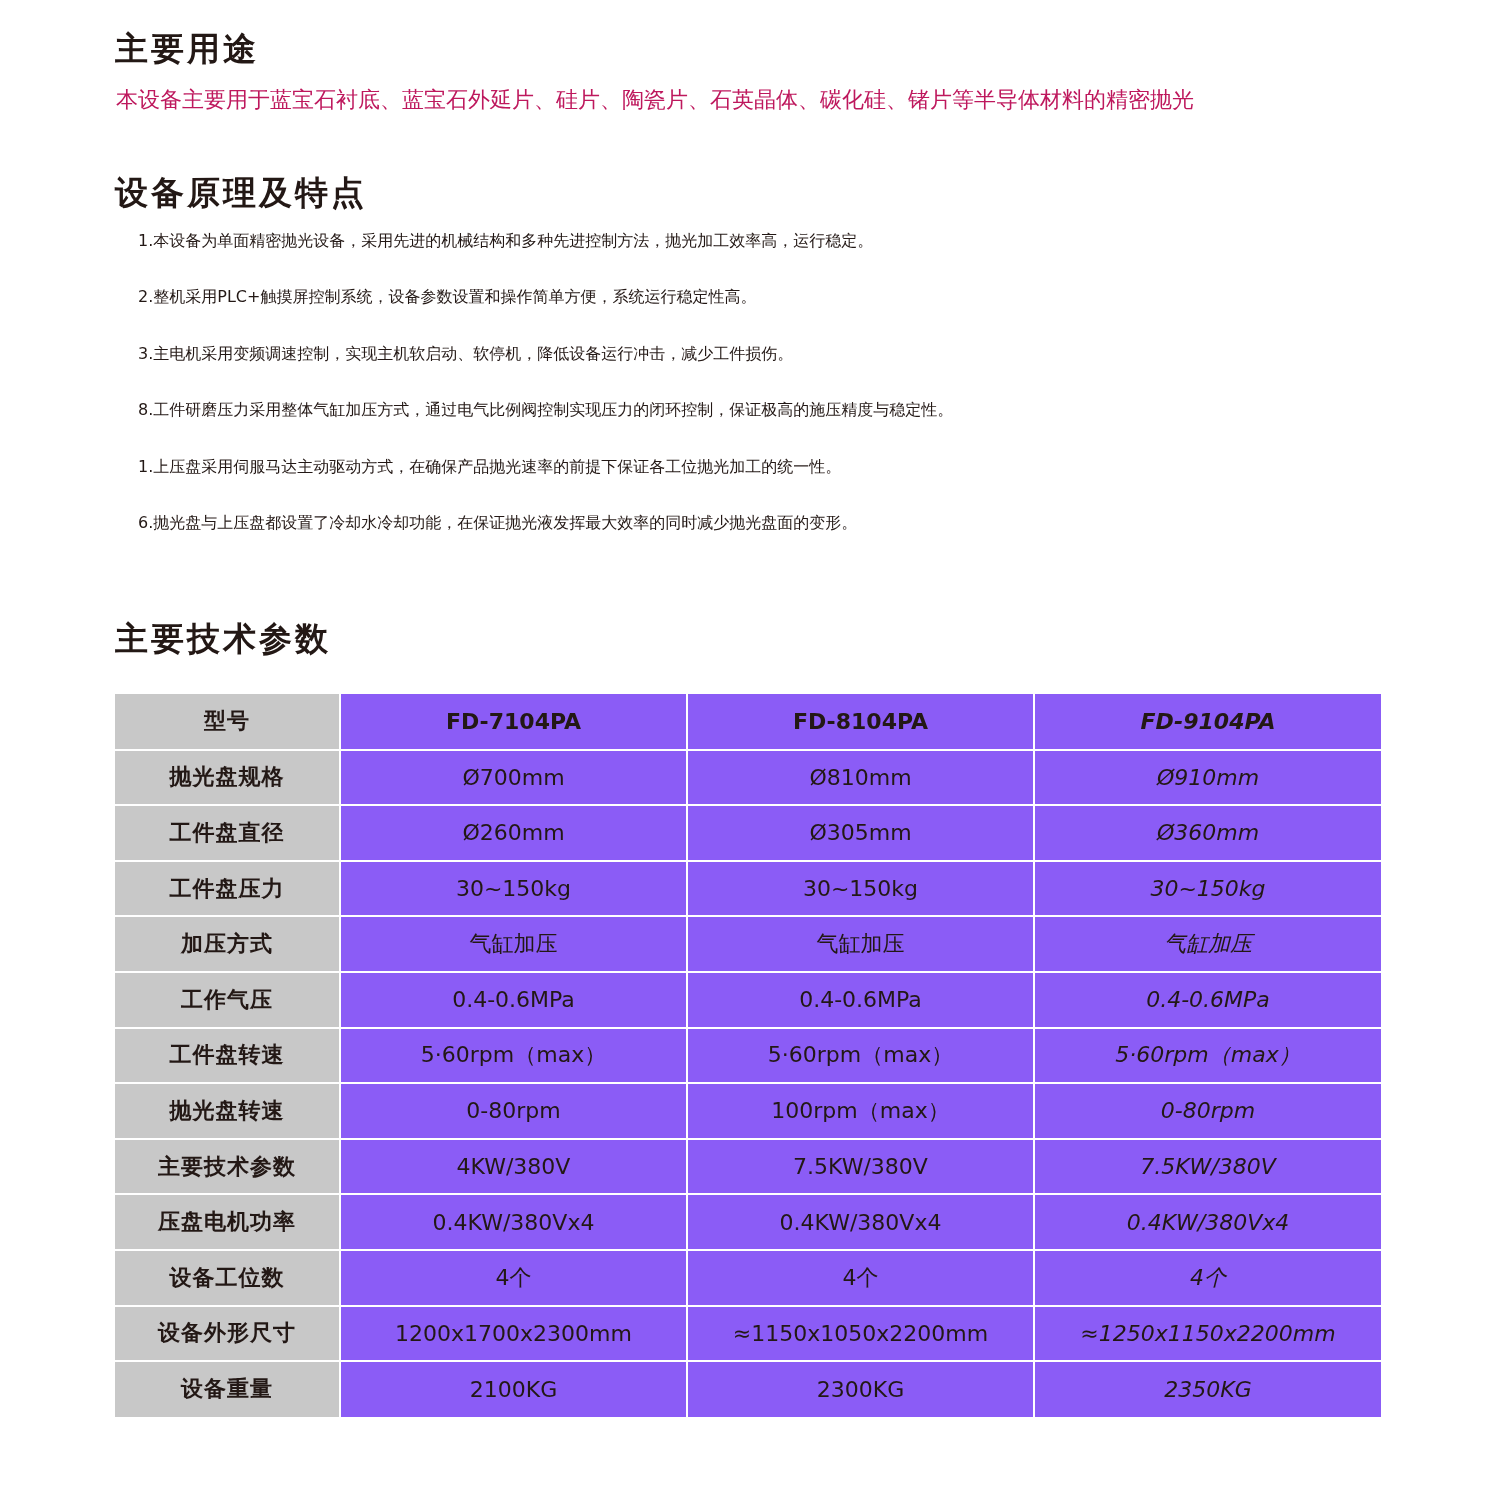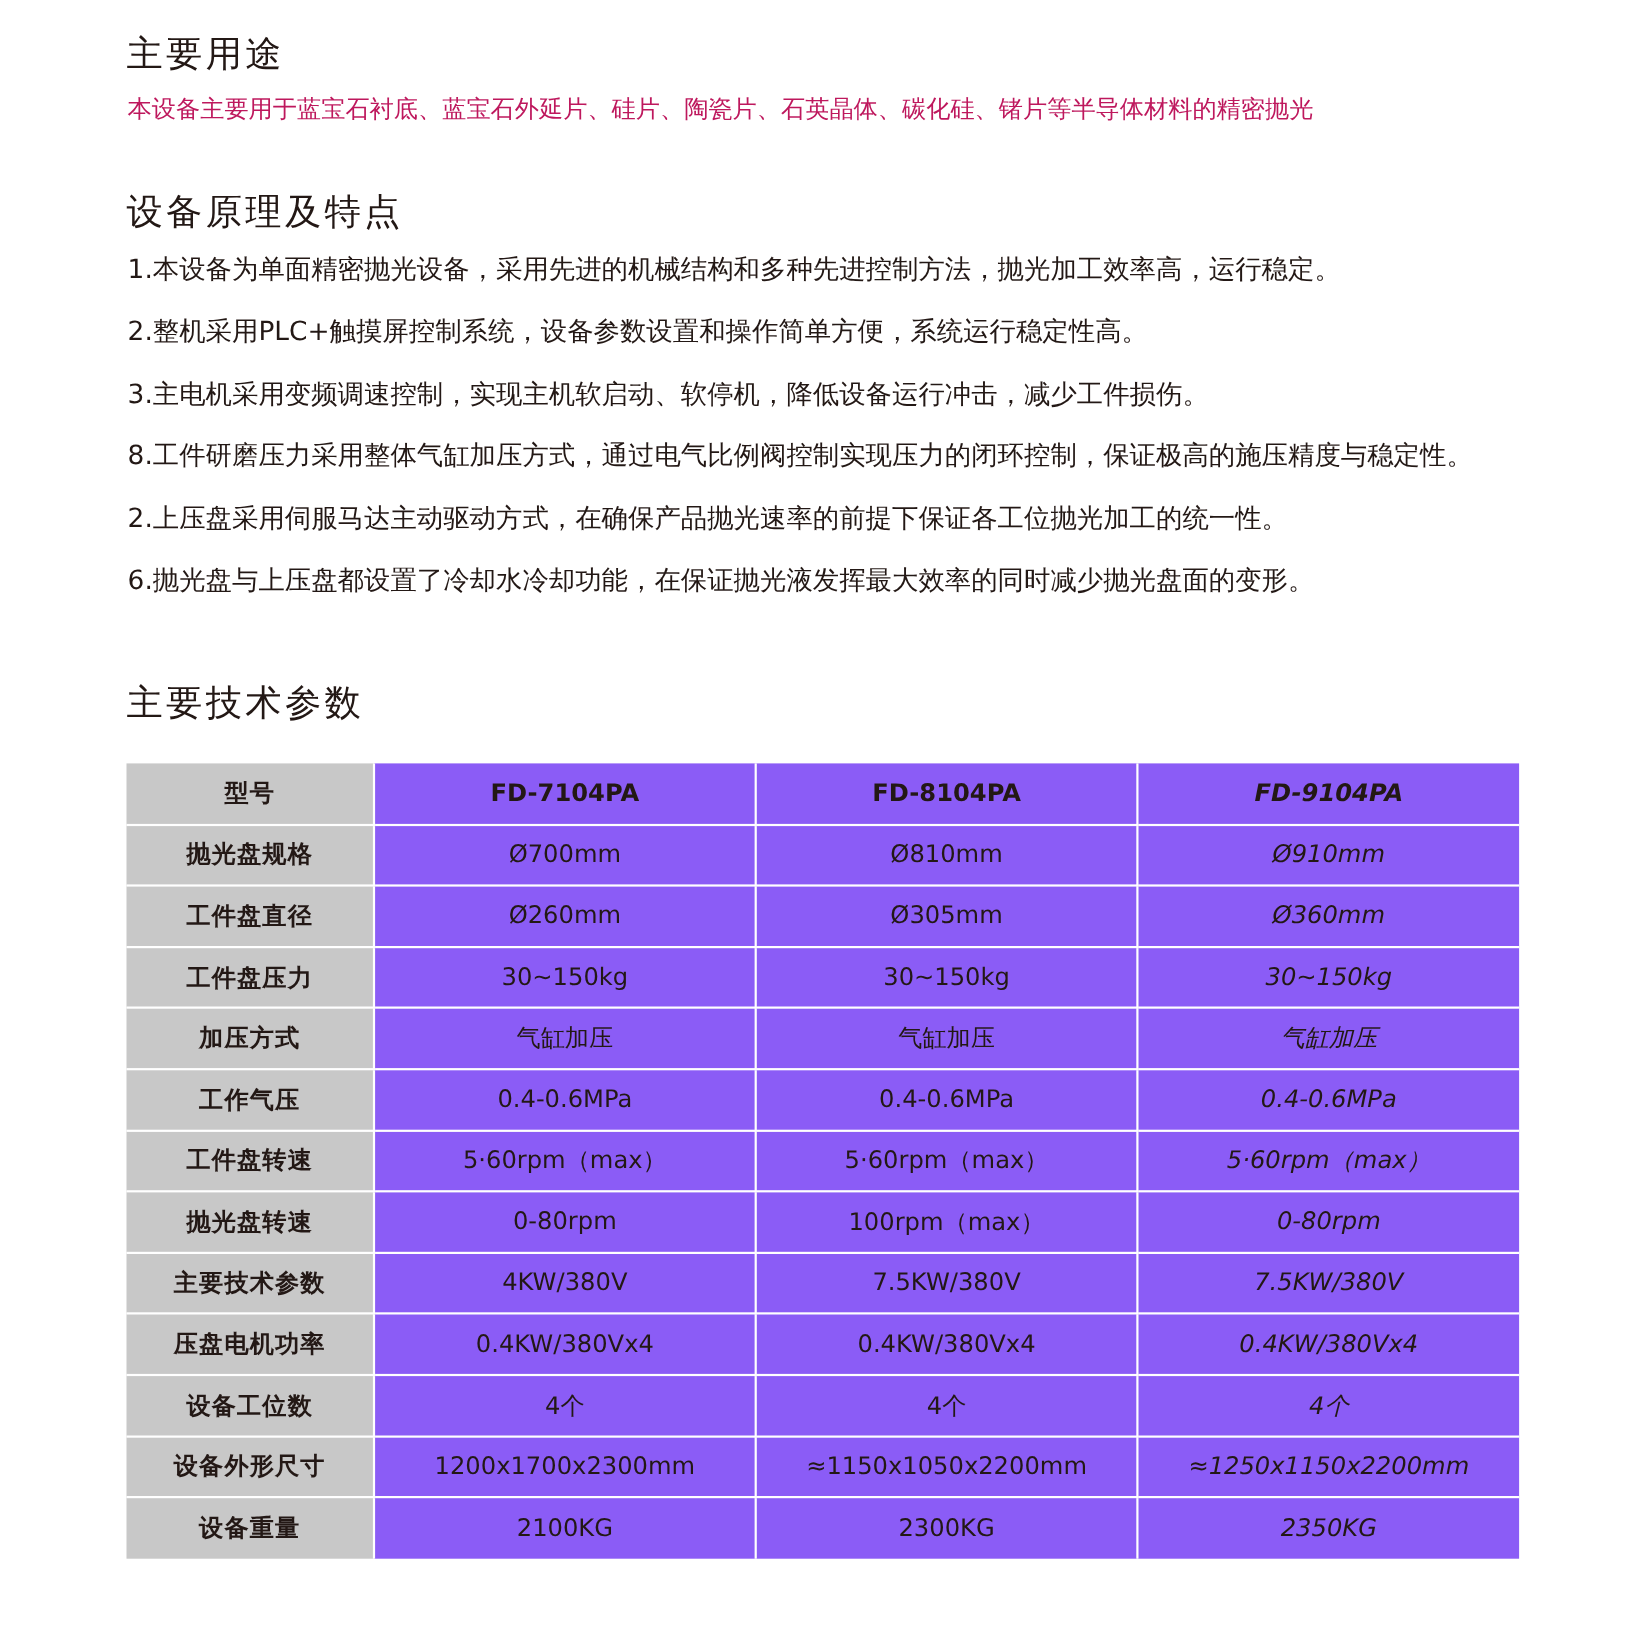--- a/index.html
+++ b/index.html
@@ -13,21 +13,21 @@
       position: relative;
       overflow: hidden;
       font-family: "DejaVu Sans", "Liberation Sans", sans-serif;
       color: #231815;
     }
     .section-title {
       position: absolute;
       left: 115px;
       margin: 0;
       font-size: 33px;
-      font-weight: normal;
+      font-weight: bold;
       letter-spacing: 3px;
       color: #231815;
       line-height: 1;
     }
     .intro-text {
       position: absolute;
       left: 116px;
       top: 89px;
       margin: 0;
       font-size: 22px;
@@ -37,25 +37,26 @@
     }
     .feature-list {
       position: absolute;
       left: 116px;
       top: 233px;
       margin: 0;
       padding: 0;
       list-style: none;
     }
     .feature-list li {
-      font-size: 24px;
+      font-size: 16px;
       line-height: 1;
       height: 56.4px;
       color: #231815;
       white-space: nowrap;
+      margin-left: 22px;
     }
     .spec-table {
       position: absolute;
       left: 115px;
       top: 694px;
       width: 1266px;
       border-collapse: collapse;
       table-layout: fixed;
     }
     .spec-table td {
@@ -94,21 +95,21 @@
 
 <h2 class="section-title" style="top:32px;">主要用途</h2>
 <p class="intro-text">本设备主要用于蓝宝石衬底、蓝宝石外延片、硅片、陶瓷片、石英晶体、碳化硅、锗片等半导体材料的精密抛光</p>
 
 <h2 class="section-title" style="top:176px;">设备原理及特点</h2>
 <ul class="feature-list">
   <li>1.本设备为单面精密抛光设备，采用先进的机械结构和多种先进控制方法，抛光加工效率高，运行稳定。</li>
   <li>2.整机采用PLC+触摸屏控制系统，设备参数设置和操作简单方便，系统运行稳定性高。</li>
   <li>3.主电机采用变频调速控制，实现主机软启动、软停机，降低设备运行冲击，减少工件损伤。</li>
   <li>8.工件研磨压力采用整体气缸加压方式，通过电气比例阀控制实现压力的闭环控制，保证极高的施压精度与稳定性。</li>
-  <li>2.上压盘采用伺服马达主动驱动方式，在确保产品抛光速率的前提下保证各工位抛光加工的统一性。</li>
+  <li>1.上压盘采用伺服马达主动驱动方式，在确保产品抛光速率的前提下保证各工位抛光加工的统一性。</li>
   <li>6.抛光盘与上压盘都设置了冷却水冷却功能，在保证抛光液发挥最大效率的同时减少抛光盘面的变形。</li>
 </ul>
 
 <h2 class="section-title" style="top:622px;">主要技术参数</h2>
 
 <table class="spec-table">
   <colgroup>
     <col style="width:225px">
     <col style="width:347px">
     <col style="width:347px">

